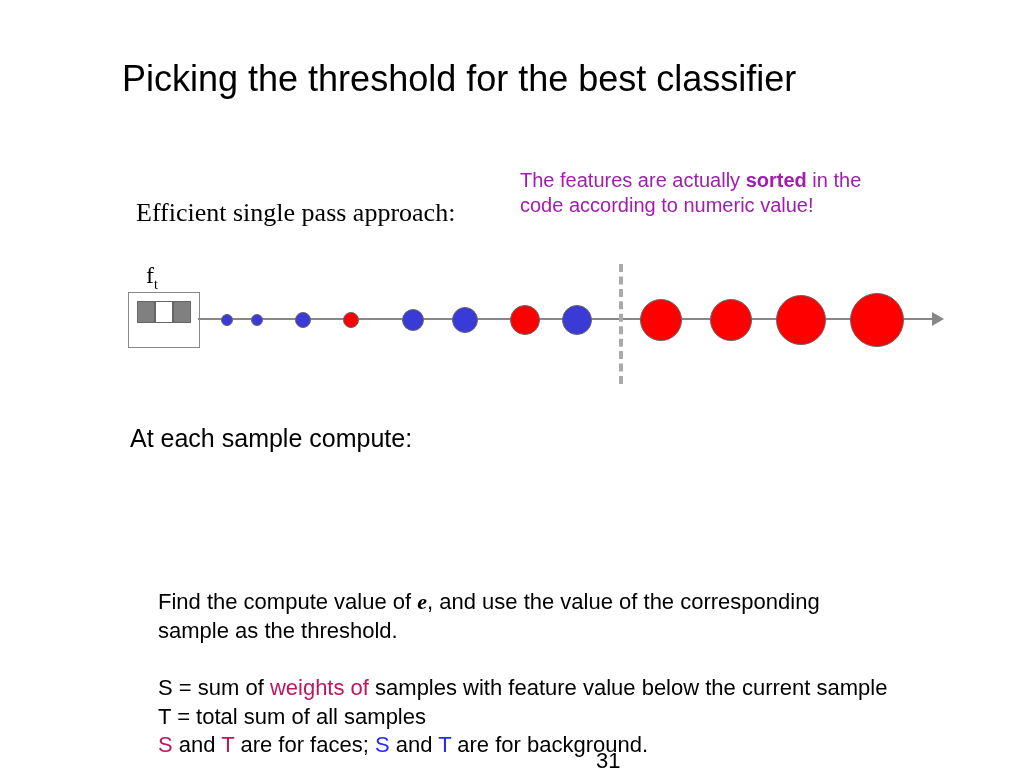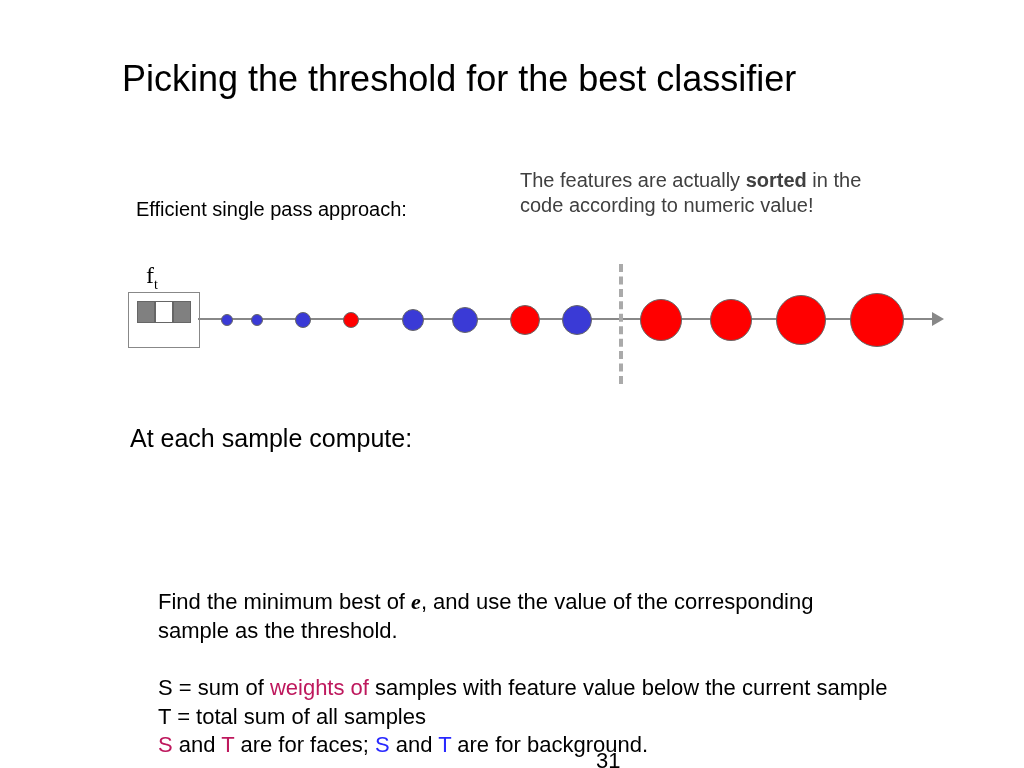--- a/index.html
+++ b/index.html
@@ -1,19 +1,19 @@
 <!DOCTYPE html>
 <html><head>
 <meta charset="utf-8">
 <style>
   html,body{margin:0;padding:0;width:1024px;height:768px;background:#fff;font-family:Verdana,Geneva,sans-serif;color:#000;}
   .slide{position:relative;width:1024px;height:768px;margin-top:28px;}
   .title{position:absolute;left:122px;top:30px;width:780px;font-size:36px;font-weight:400;line-height:1.15;}
-  .subtitle{position:absolute;left:136px;top:170px;font-size:20px;}
-  .note{position:absolute;left:520px;top:140px;width:370px;font-size:20px;color:#404040;line-height:1.25;}
+  .subtitle{position:absolute;left:136px;top:170px;font-size:26px;font-family:Liberation Serif, serif;}
+  .note{position:absolute;left:520px;top:140px;width:370px;font-size:20px;color:#a21caf;line-height:1.25;}
   .ft-label{position:absolute;left:146px;top:234px;font-family:Georgia,'Times New Roman',serif;font-size:24px;}
   .ft-label sub{font-size:14px;vertical-align:sub;}
   .haar-box{position:absolute;left:128px;top:264px;width:70px;height:54px;border:1px solid #888;background:#fff;}
   .haar-inner{position:absolute;left:8px;top:8px;width:54px;height:22px;display:flex;}
   .haar-seg{flex:1;border:1px solid #666;}
   .haar-dark{background:#808080;}
   .haar-light{background:#fff;}
   .axis{position:absolute;left:198px;top:290px;width:740px;height:2px;background:#888;}
   .arrow{position:absolute;left:932px;top:284px;width:0;height:0;border-left:12px solid #888;border-top:7px solid transparent;border-bottom:7px solid transparent;}
   .dot{position:absolute;border-radius:50%;border:1px solid #666;}
@@ -73,21 +73,21 @@
       <div class="dot red" style="left: 640px; top: 271px; width: 40px; height: 40px;"></div>
       <div class="dot red" style="left: 710px; top: 271px; width: 40px; height: 40px;"></div>
       <div class="dot red" style="left: 776px; top: 267px; width: 48px; height: 48px;"></div>
       <div class="dot red" style="left: 850px; top: 265px; width: 52px; height: 52px;"></div>
     </div>
 
   <div class="sec2">At each sample compute:</div>
 
 
   <div class="desc">
-    <span>Find the minimum best of </span><span class="script-e">e</span><span>, and use the value of the corresponding sample as the threshold.</span>
+    <span>Find the compute value of </span><span class="script-e">e</span><span>, and use the value of the corresponding sample as the threshold.</span>
   </div>
 
   <div class="defs">
     <span>S = sum of </span><span class="red-t">weights of</span><span> samples with feature value below the current sample</span><br>
     <span>T = total sum of all samples</span><br>
     <span class="red-t">S</span><span> and </span><span class="red-t">T</span><span> are for faces; </span><span class="blue-t">S</span><span> and </span><span class="blue-t">T</span><span> are for background.</span>
   </div>
 
   <div class="pagenum">31</div>
 

